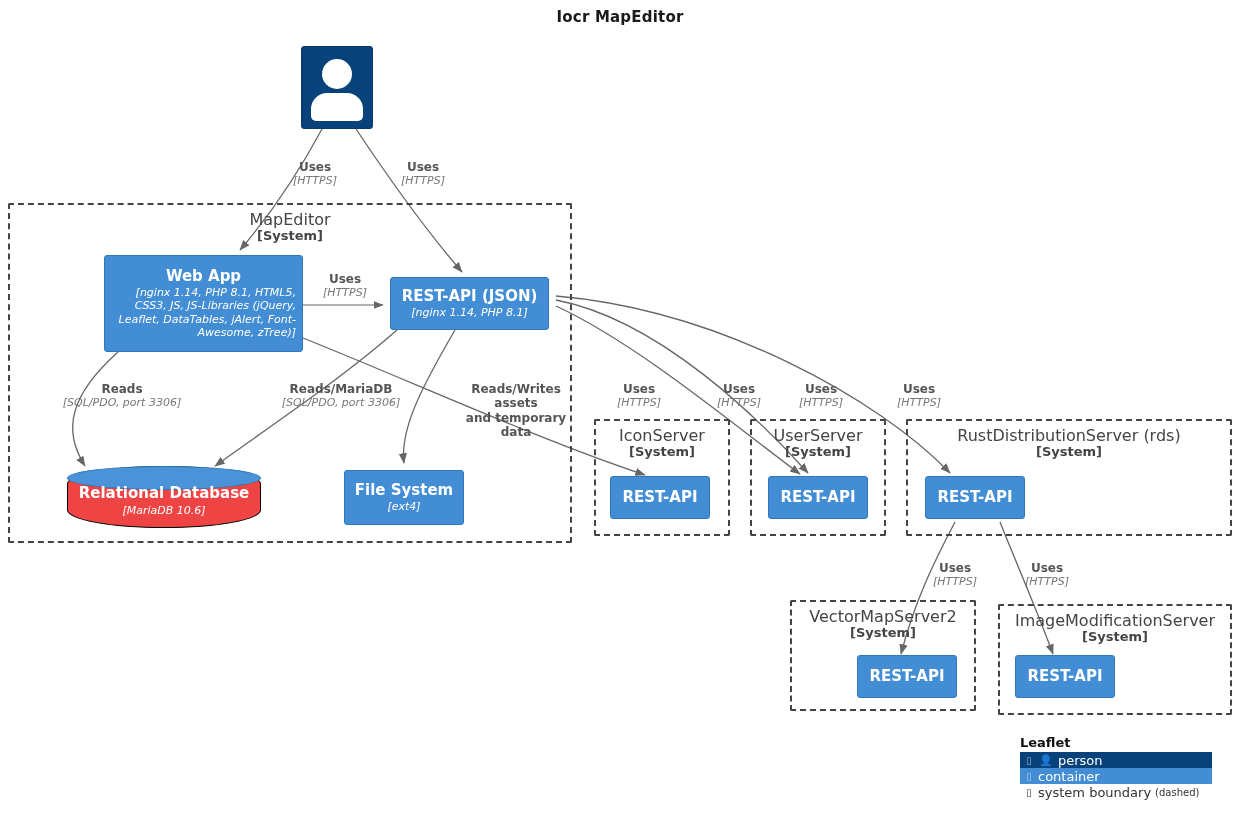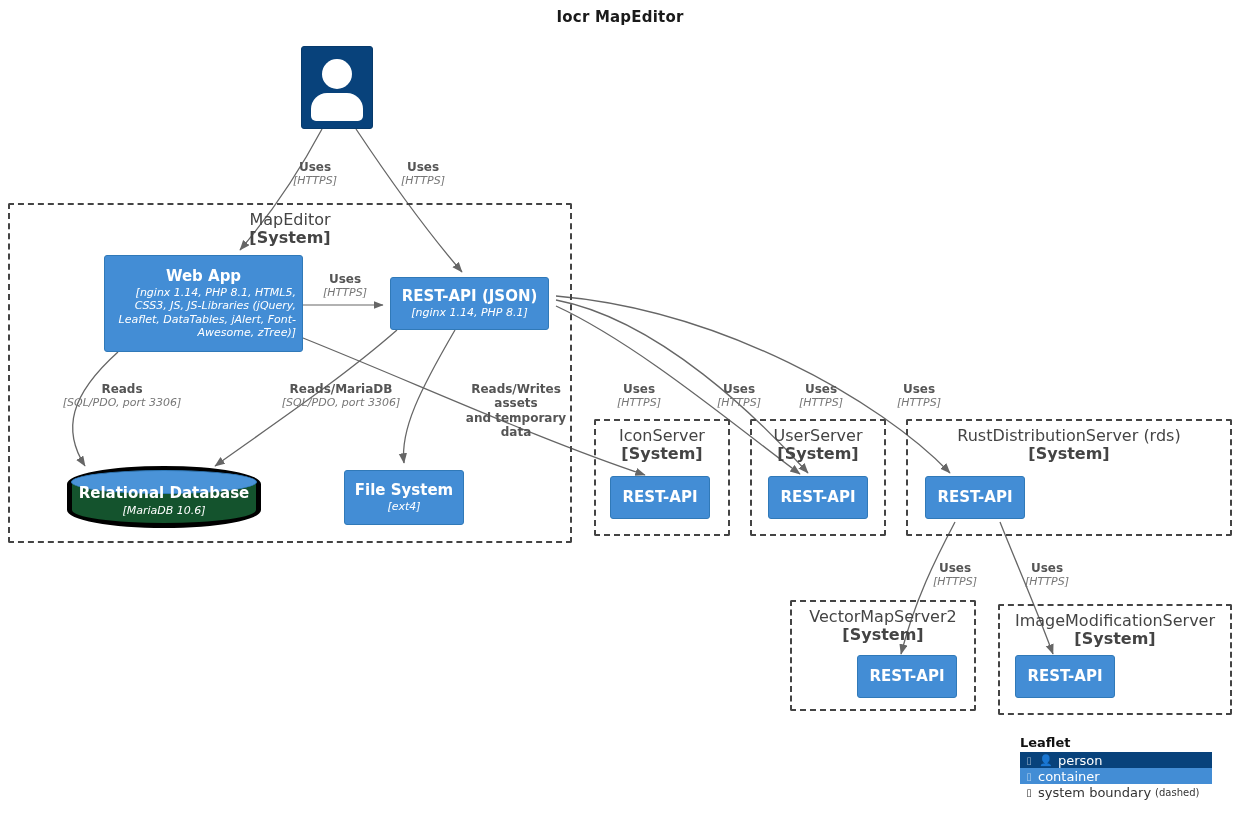--- a/index.html
+++ b/index.html
@@ -48,21 +48,21 @@
     width: 100%;
     text-align: center;
     color: #444444;
     line-height: 1.15;
   }
   .boundary-name {
     font-size: 16px;
     display: block;
   }
   .boundary-type {
-    font-size: 16px;
+    font-size: 13px;
     font-weight: bold;
     display: block;
   }
   
   .node {
     position: absolute;
     box-sizing: border-box;
     display: flex;
     flex-direction: column;
     align-items: center;
@@ -112,22 +112,22 @@
   .person-body {
     position: absolute;
     top: 34px;
     width: 52px;
     height: 28px;
     border-radius: 16px 16px 5px 5px;
     background: #ffffff;
   }
   
   .db-node {
-    background: #14532d;
-    border: 5px solid #000000;
+    background: #ef4444;
+    border: 1px solid #000000;
     border-radius: 50% / 18px;
     justify-content: center;
     padding-top: 8px;
   }
   .db-top {
     position: absolute;
     left: -1px;
     top: -1px;
     width: 100%;
     height: 22px;

